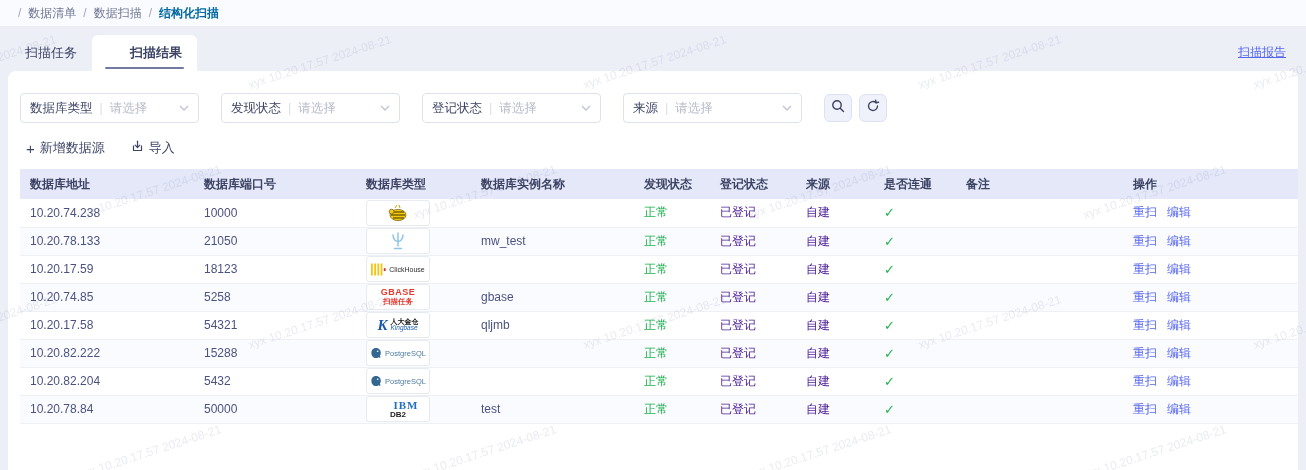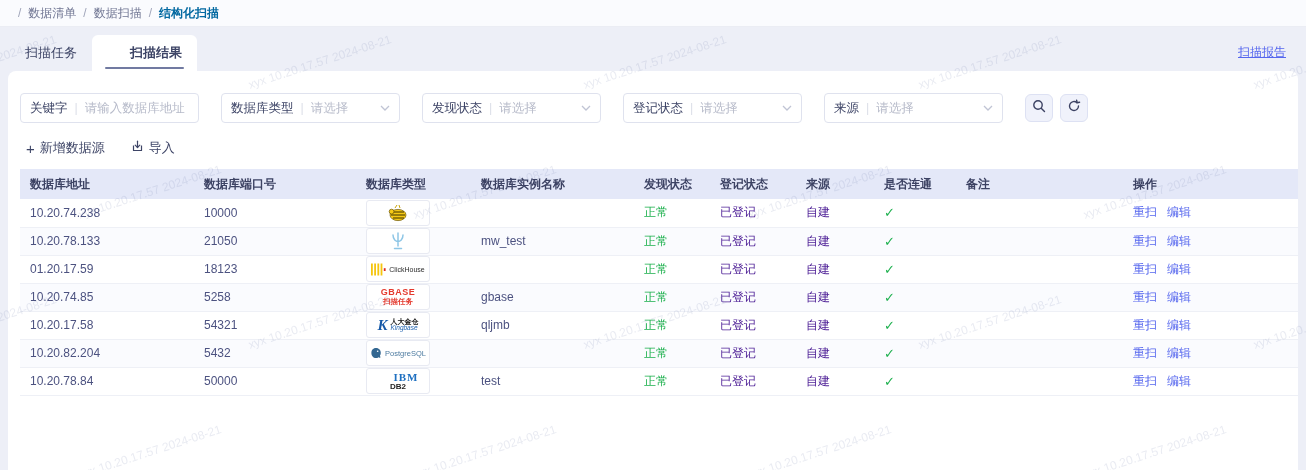--- a/index.html
+++ b/index.html
@@ -120,25 +120,20 @@
   <div class="tab active">
     <span>扫描结果</span>
     <span class="tab-underline"></span>
   </div>
   <span class="report-link">扫描报告</span>
 </div>
 
 <div class="card">
 
   <div class="filters">
-    <div class="fbox">
-      <span class="flabel">关键字</span>
-      <span class="fdiv">|</span>
-      <input type="text" placeholder="请输入数据库地址" style="">
-    </div>
     <div class="fbox">
       <span class="flabel">数据库类型</span>
       <span class="fdiv">|</span>
       <span class="fplaceholder">请选择</span>
       <span class="chev">
         <svg width="10" height="6" viewBox="0 0 10 6">
             <polyline points="1,1 5,5 9,1" fill="none" stroke="#c0c4d4" stroke-width="1.3"></polyline>
           </svg>
       </span>
     </div>
@@ -277,21 +272,21 @@
         <td class="darktxt">已登记</td>
         <td class="darktxt">自建</td>
         <td><span class="check">✓</span></td>
         <td></td>
         <td>
           <a class="op">重扫</a><a class="op">编辑</a>
         </td>
       </tr>
 
       <tr>
-        <td>01.20.17.59</td>
+        <td>10.20.17.59</td>
         <td>18123</td>
         <td>
           <div class="logo-box">
             <svg width="15" height="13" viewBox="0 0 15 13">
                 <g fill="#f5c50e">
                   <rect x="0" y="0.5" width="1.8" height="12"></rect>
                   <rect x="3.2" y="0.5" width="1.8" height="12"></rect>
                   <rect x="6.4" y="0.5" width="1.8" height="12"></rect>
                   <rect x="9.6" y="0.5" width="1.8" height="12"></rect>
                 </g>
@@ -349,20 +344,42 @@
         <td class="green">正常</td>
         <td class="darktxt">已登记</td>
         <td class="darktxt">自建</td>
         <td><span class="check">✓</span></td>
         <td></td>
         <td>
           <a class="op">重扫</a><a class="op">编辑</a>
         </td>
       </tr>
 
+      <tr>
+        <td>10.20.82.222</td>
+        <td>15288</td>
+        <td>
+          <div class="logo-box">
+            <svg width="12" height="12" viewBox="0 0 13 13">
+                <path d="M6.5 1 C3 1 1.5 3.5 1.5 6.5 c0 3 2 5.5 5 5.5 c1 0 2 -0.3 2.7 -1 l1.8 0.8 c0.4 -0.8 0.2 -1.6 -0.3 -2.3 c0.6 -0.9 1 -2 1 -3 C11.7 3.5 10 1 6.5 1 Z" fill="#336791"></path>
+                <circle cx="8.3" cy="4.6" r="0.9" fill="#fff"></circle>
+              </svg>
+            <span class="pg-label">PostgreSQL</span>
+          </div>
+        </td>
+        <td></td>
+        <td class="green">正常</td>
+        <td class="darktxt">已登记</td>
+        <td class="darktxt">自建</td>
+        <td><span class="check">✓</span></td>
+        <td></td>
+        <td>
+          <a class="op">重扫</a><a class="op">编辑</a>
+        </td>
+      </tr>
 
 
       <tr>
         <td>10.20.82.204</td>
         <td>5432</td>
         <td>
           <div class="logo-box">
             <svg width="12" height="12" viewBox="0 0 13 13">
                 <path d="M6.5 1 C3 1 1.5 3.5 1.5 6.5 c0 3 2 5.5 5 5.5 c1 0 2 -0.3 2.7 -1 l1.8 0.8 c0.4 -0.8 0.2 -1.6 -0.3 -2.3 c0.6 -0.9 1 -2 1 -3 C11.7 3.5 10 1 6.5 1 Z" fill="#336791"></path>
                 <circle cx="8.3" cy="4.6" r="0.9" fill="#fff"></circle>

